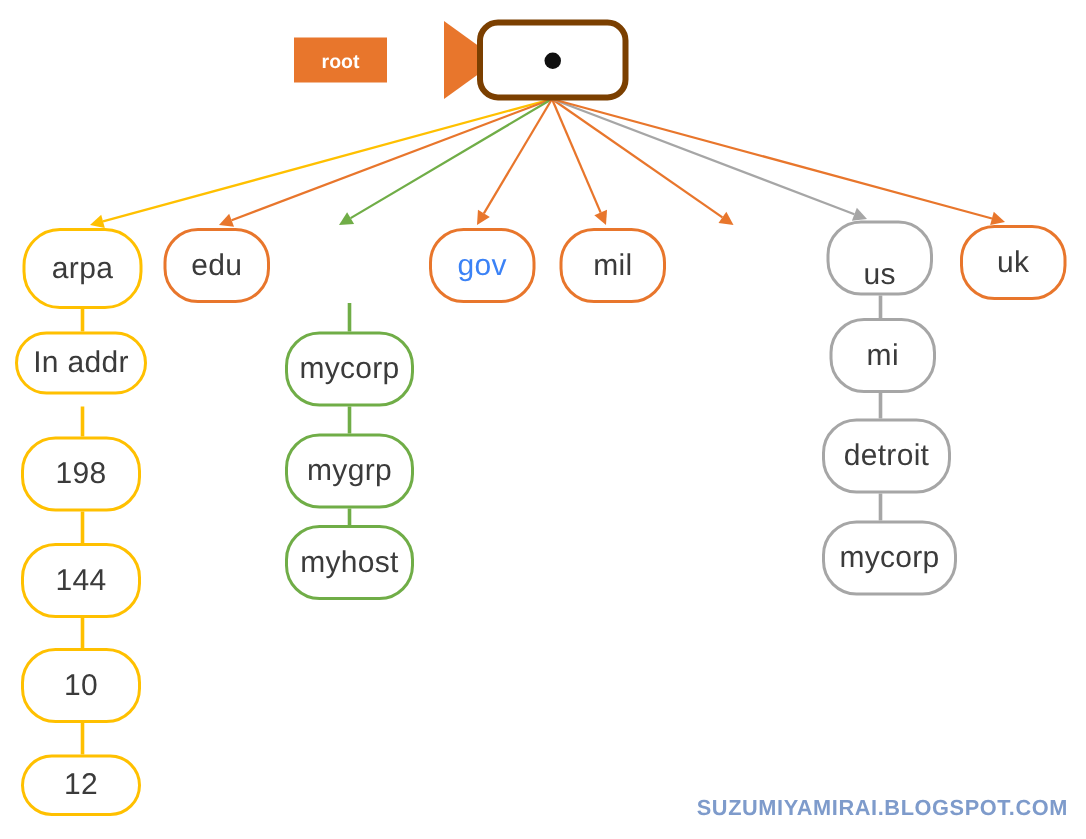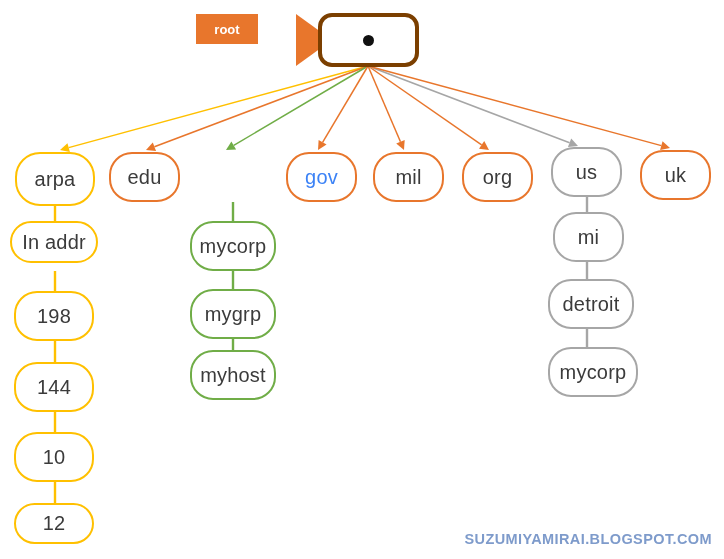--- a/index.html
+++ b/index.html
@@ -50,20 +50,21 @@
   }
   .root-dot {
     width: 11px;
     height: 11px;
     border-radius: 50%;
     background: #101010;
   }
   .arrow-banner {
     position: absolute;
     display: flex;
+    align-items: center;
     gap: 38px;
   }
   .arrow-banner .tail {
     background: #E8762C;
     height: 30px;
     width: 62px;
     display: flex;
     align-items: center;
     justify-content: center;
     color: #ffffff;
@@ -154,24 +155,21 @@
     </div>
     <div class="node" style="left: 109px; top: 152px; width: 71px; height: 50px; border: 2.4px solid rgb(232, 118, 44); border-radius: 23px; color: rgb(59, 59, 59);">
       <span>edu</span>
     </div>
     <div class="node" style="left: 286px; top: 152px; width: 71px; height: 50px; border: 2.4px solid rgb(232, 118, 44); border-radius: 23px; color: #3b82f6;">
       <span>gov</span>
     </div>
     <div class="node" style="left: 373px; top: 152px; width: 71px; height: 50px; border: 2.4px solid rgb(232, 118, 44); border-radius: 23px; color: rgb(59, 59, 59);">
       <span>mil</span>
     </div>
-    <div class="node" style="left: 462px; top: 152px; width: 71px; height: 50px; border: 2.4px solid rgb(232, 118, 44); border-radius: 23px; color: rgb(59, 59, 59);">
-      <span>org</span>
-    </div>
-    <div class="node" style="left: 551px; top: 147px; width: 71px; height: 50px; border: 2.4px solid rgb(166, 166, 166); border-radius: 23px; color: rgb(59, 59, 59);">
+    <div class="node" style="left: 551px; top: 147px; width: 71px; height: 50px; border: 2.4px solid rgb(166, 166, 166); border-radius: 23px; color: rgb(59, 59, 59); align-items: flex-end;">
       <span>us</span>
     </div>
     <div class="node" style="left: 640px; top: 150px; width: 71px; height: 50px; border: 2.4px solid rgb(232, 118, 44); border-radius: 23px; color: rgb(59, 59, 59);">
       <span>uk</span>
     </div>
     <div class="node" style="left: 10px; top: 221px; width: 88px; height: 42px; border: 2.4px solid rgb(255, 192, 0); border-radius: 23px; color: rgb(59, 59, 59);">
       <span>In addr</span>
     </div>
     <div class="node" style="left: 14px; top: 291px; width: 80px; height: 50px; border: 2.4px solid rgb(255, 192, 0); border-radius: 23px; color: rgb(59, 59, 59);">
       <span>198</span>

